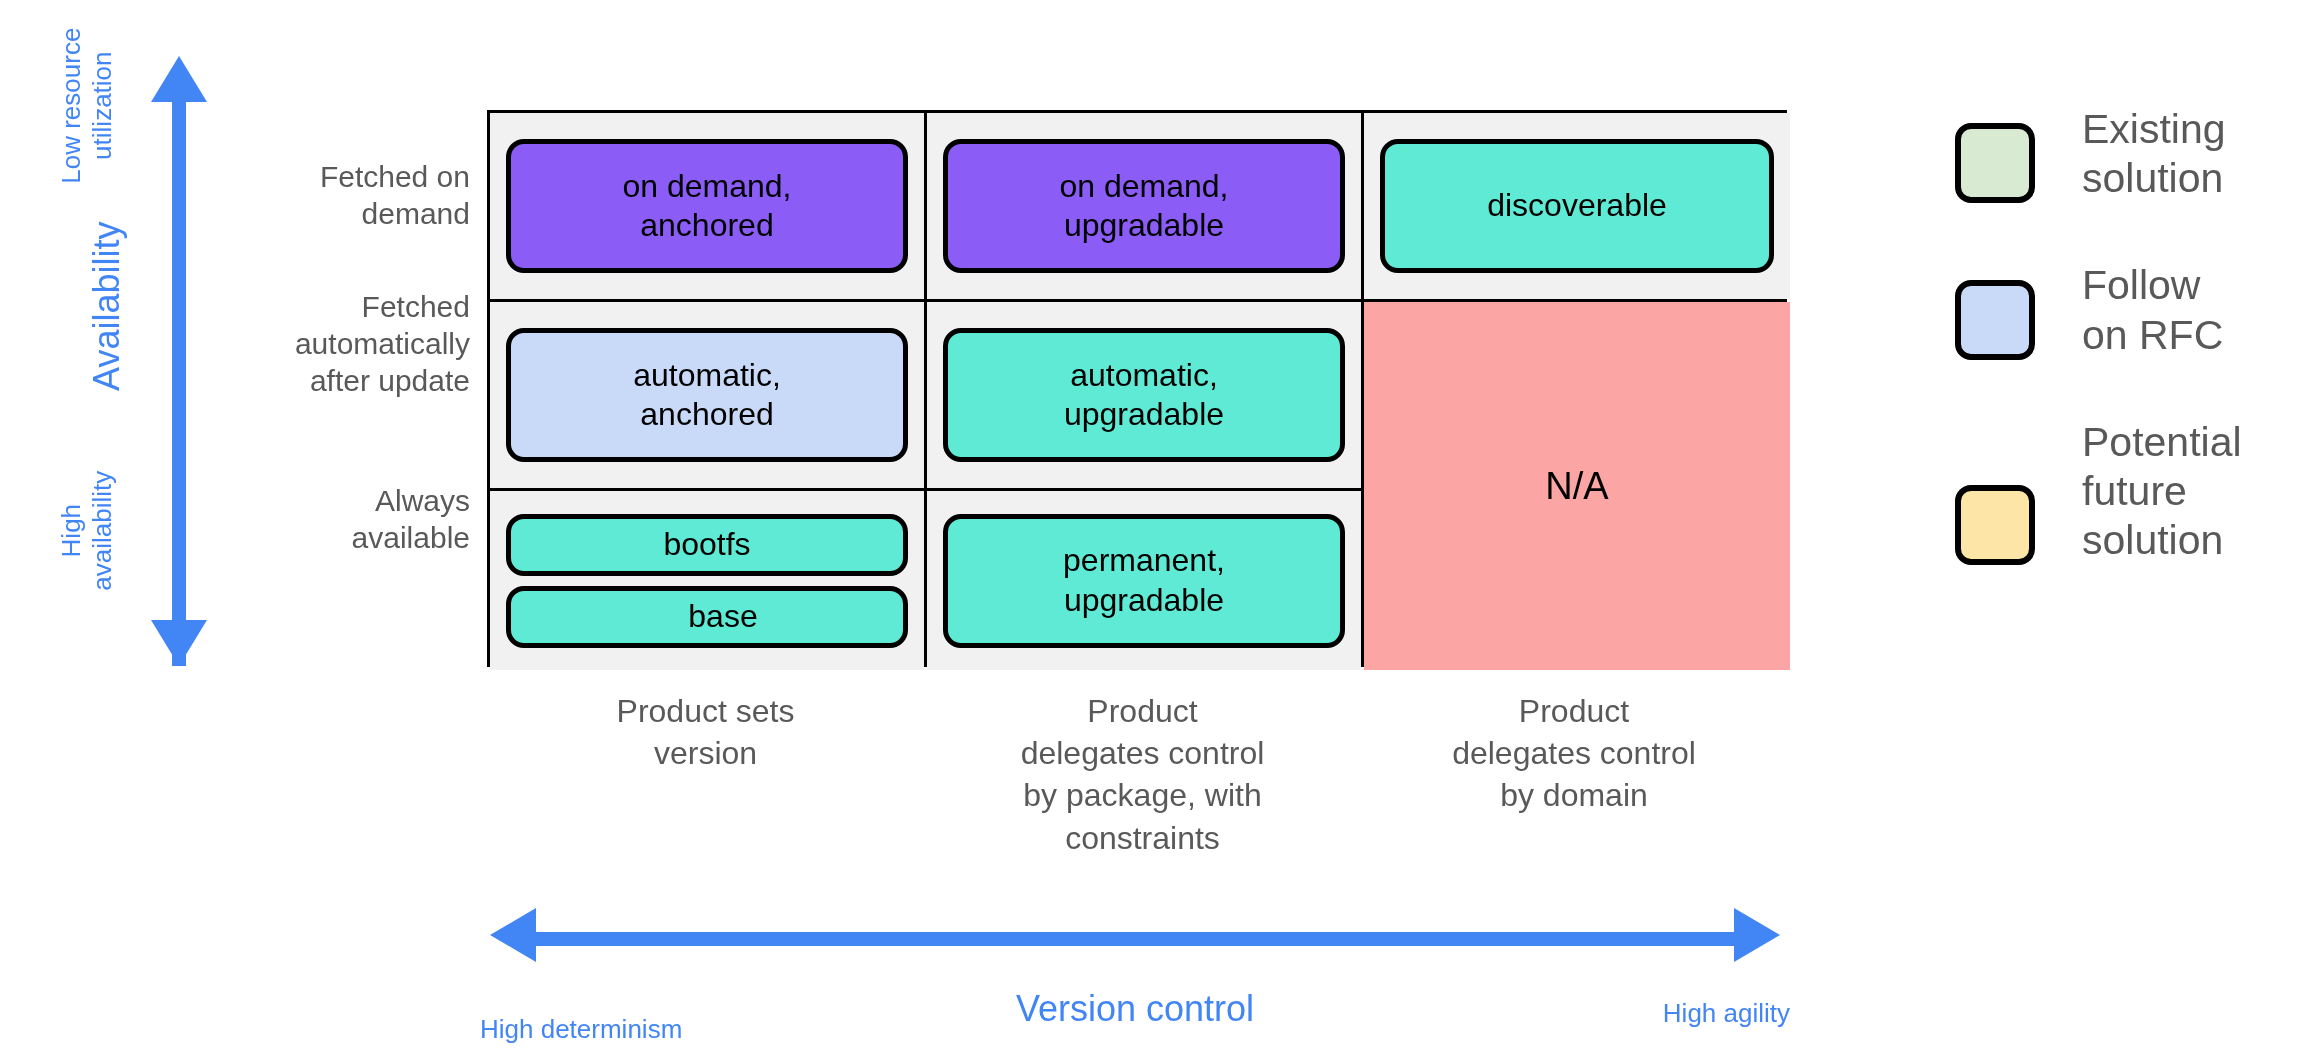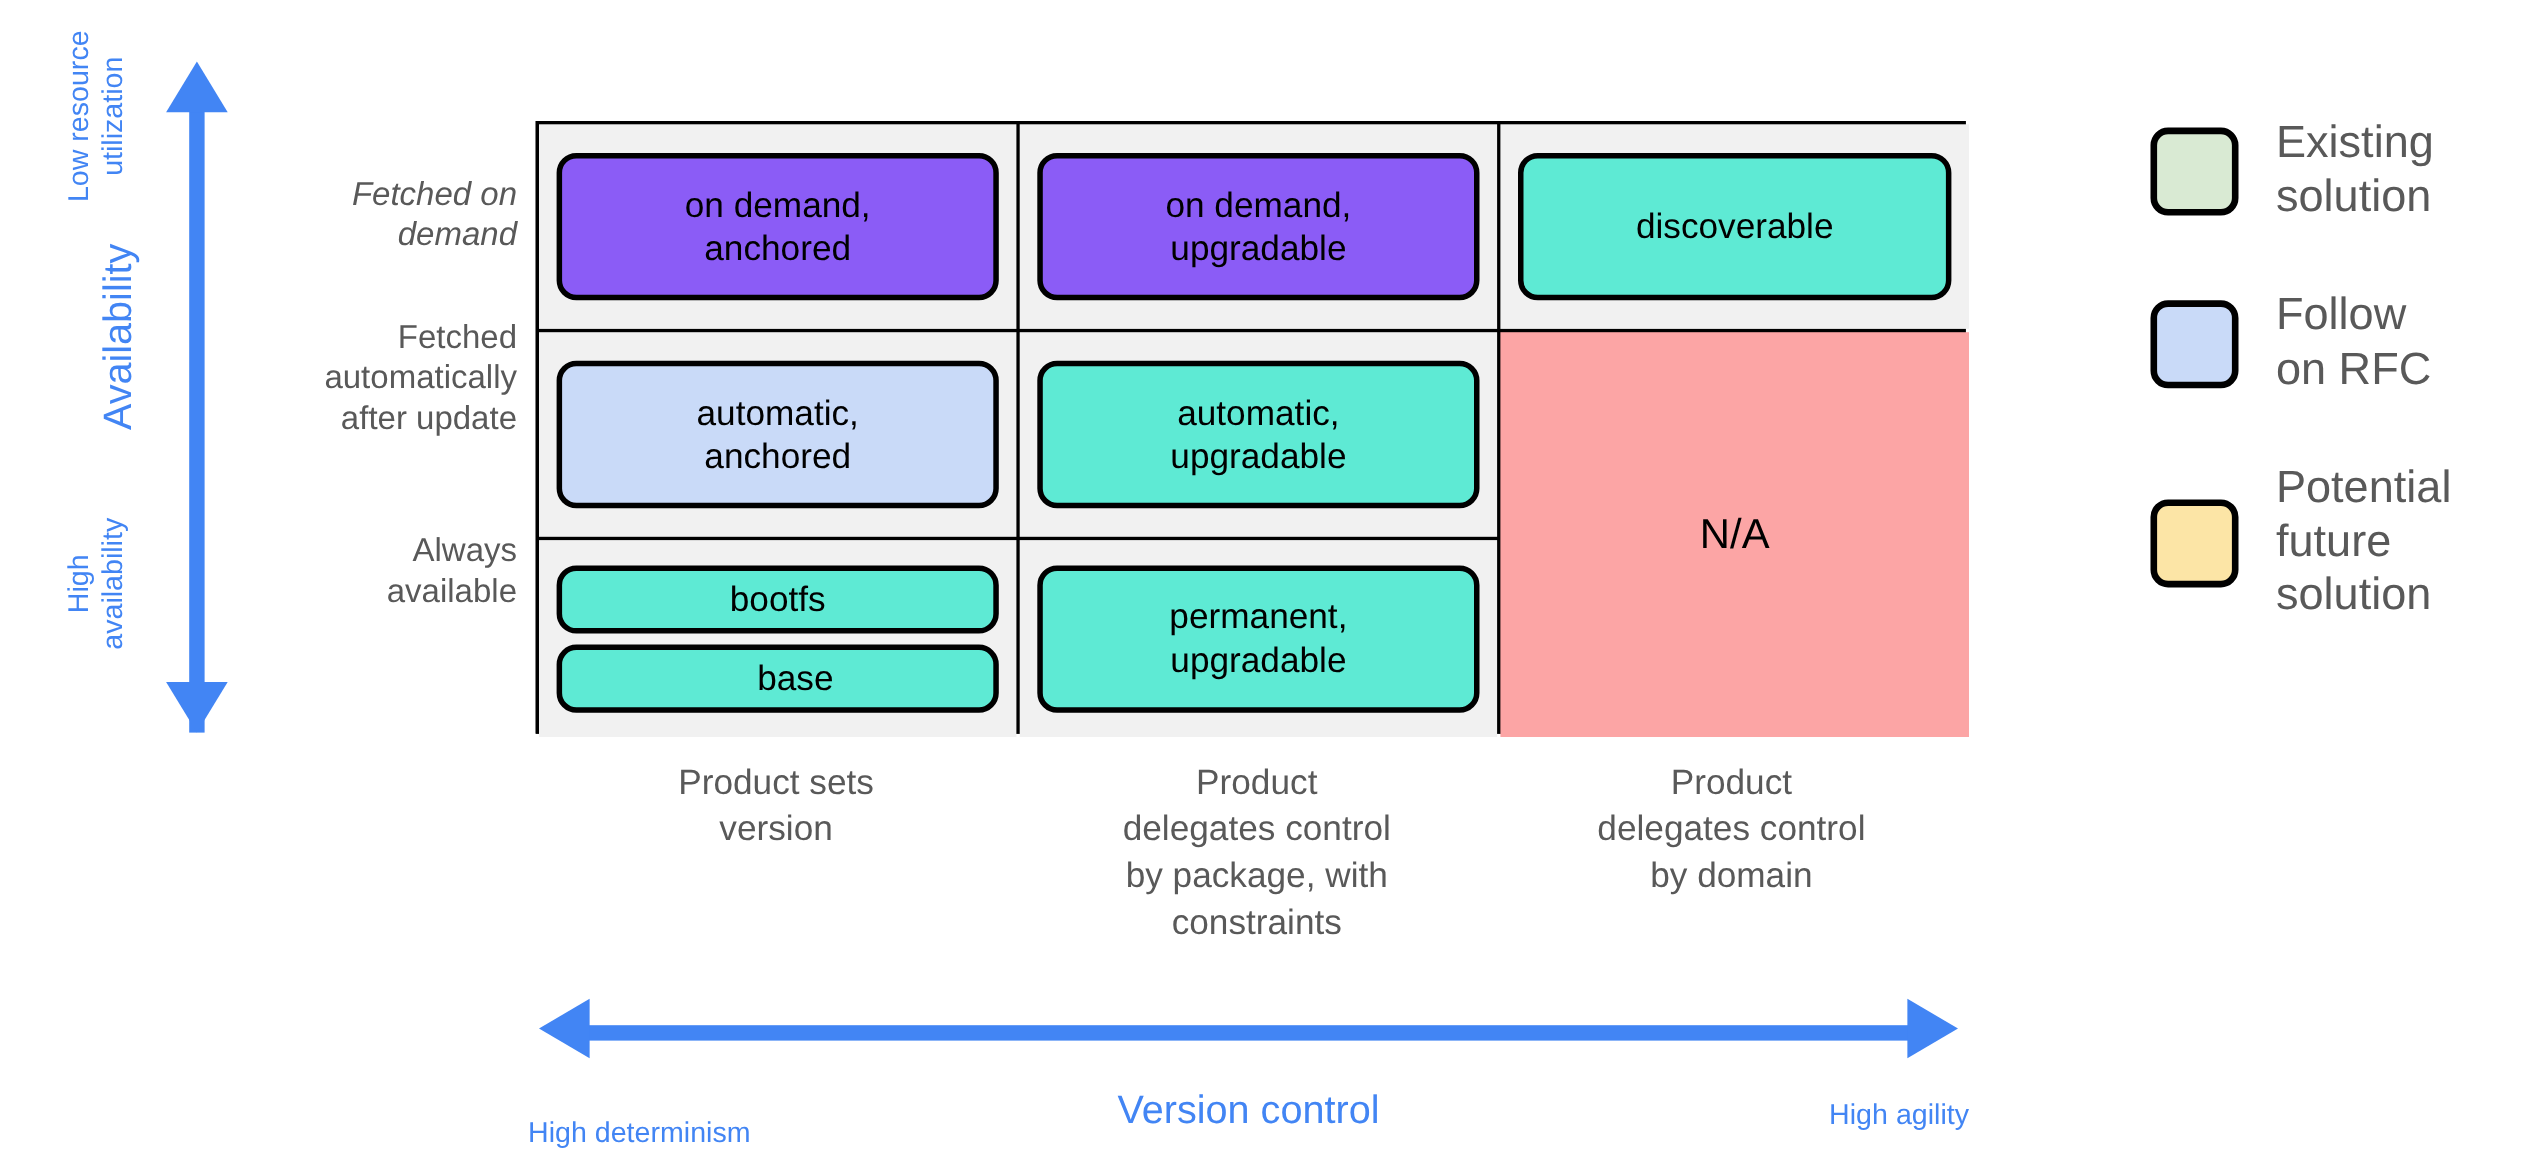--- a/index.html
+++ b/index.html
@@ -94,21 +94,21 @@
   .row-header {
     position: absolute;
     right: 10px;
     width: 240px;
     text-align: right;
     color: #595959;
     font-size: 30px;
     line-height: 1.24;
     white-space: pre-line;
   }
-  .rh0 { top: 48px; font-style: italic; }
+  .rh0 { top: 48px; }
   .rh1 { top: 178px; }
   .rh2 { top: 372px; }
 
   
   .matrix {
     position: absolute;
     left: 487px;
     top: 110px;
     width: 1300px;
     height: 557px;
@@ -224,22 +224,23 @@
 
   
   .legend {
     position: absolute;
     left: 1955px;
     top: 105px;
     width: 340px;
   }
   .legend-item {
     display: flex;
-    align-items: center;
+    align-items: flex-end;
     margin-bottom: 58px;
+    gap: 13px;
   }
   .legend-swatch {
     width: 80px;
     height: 80px;
     border: 6px solid #000000;
     border-radius: 16px;
     box-sizing: border-box;
     flex: 0 0 auto;
     margin-top: 4px;
   }

